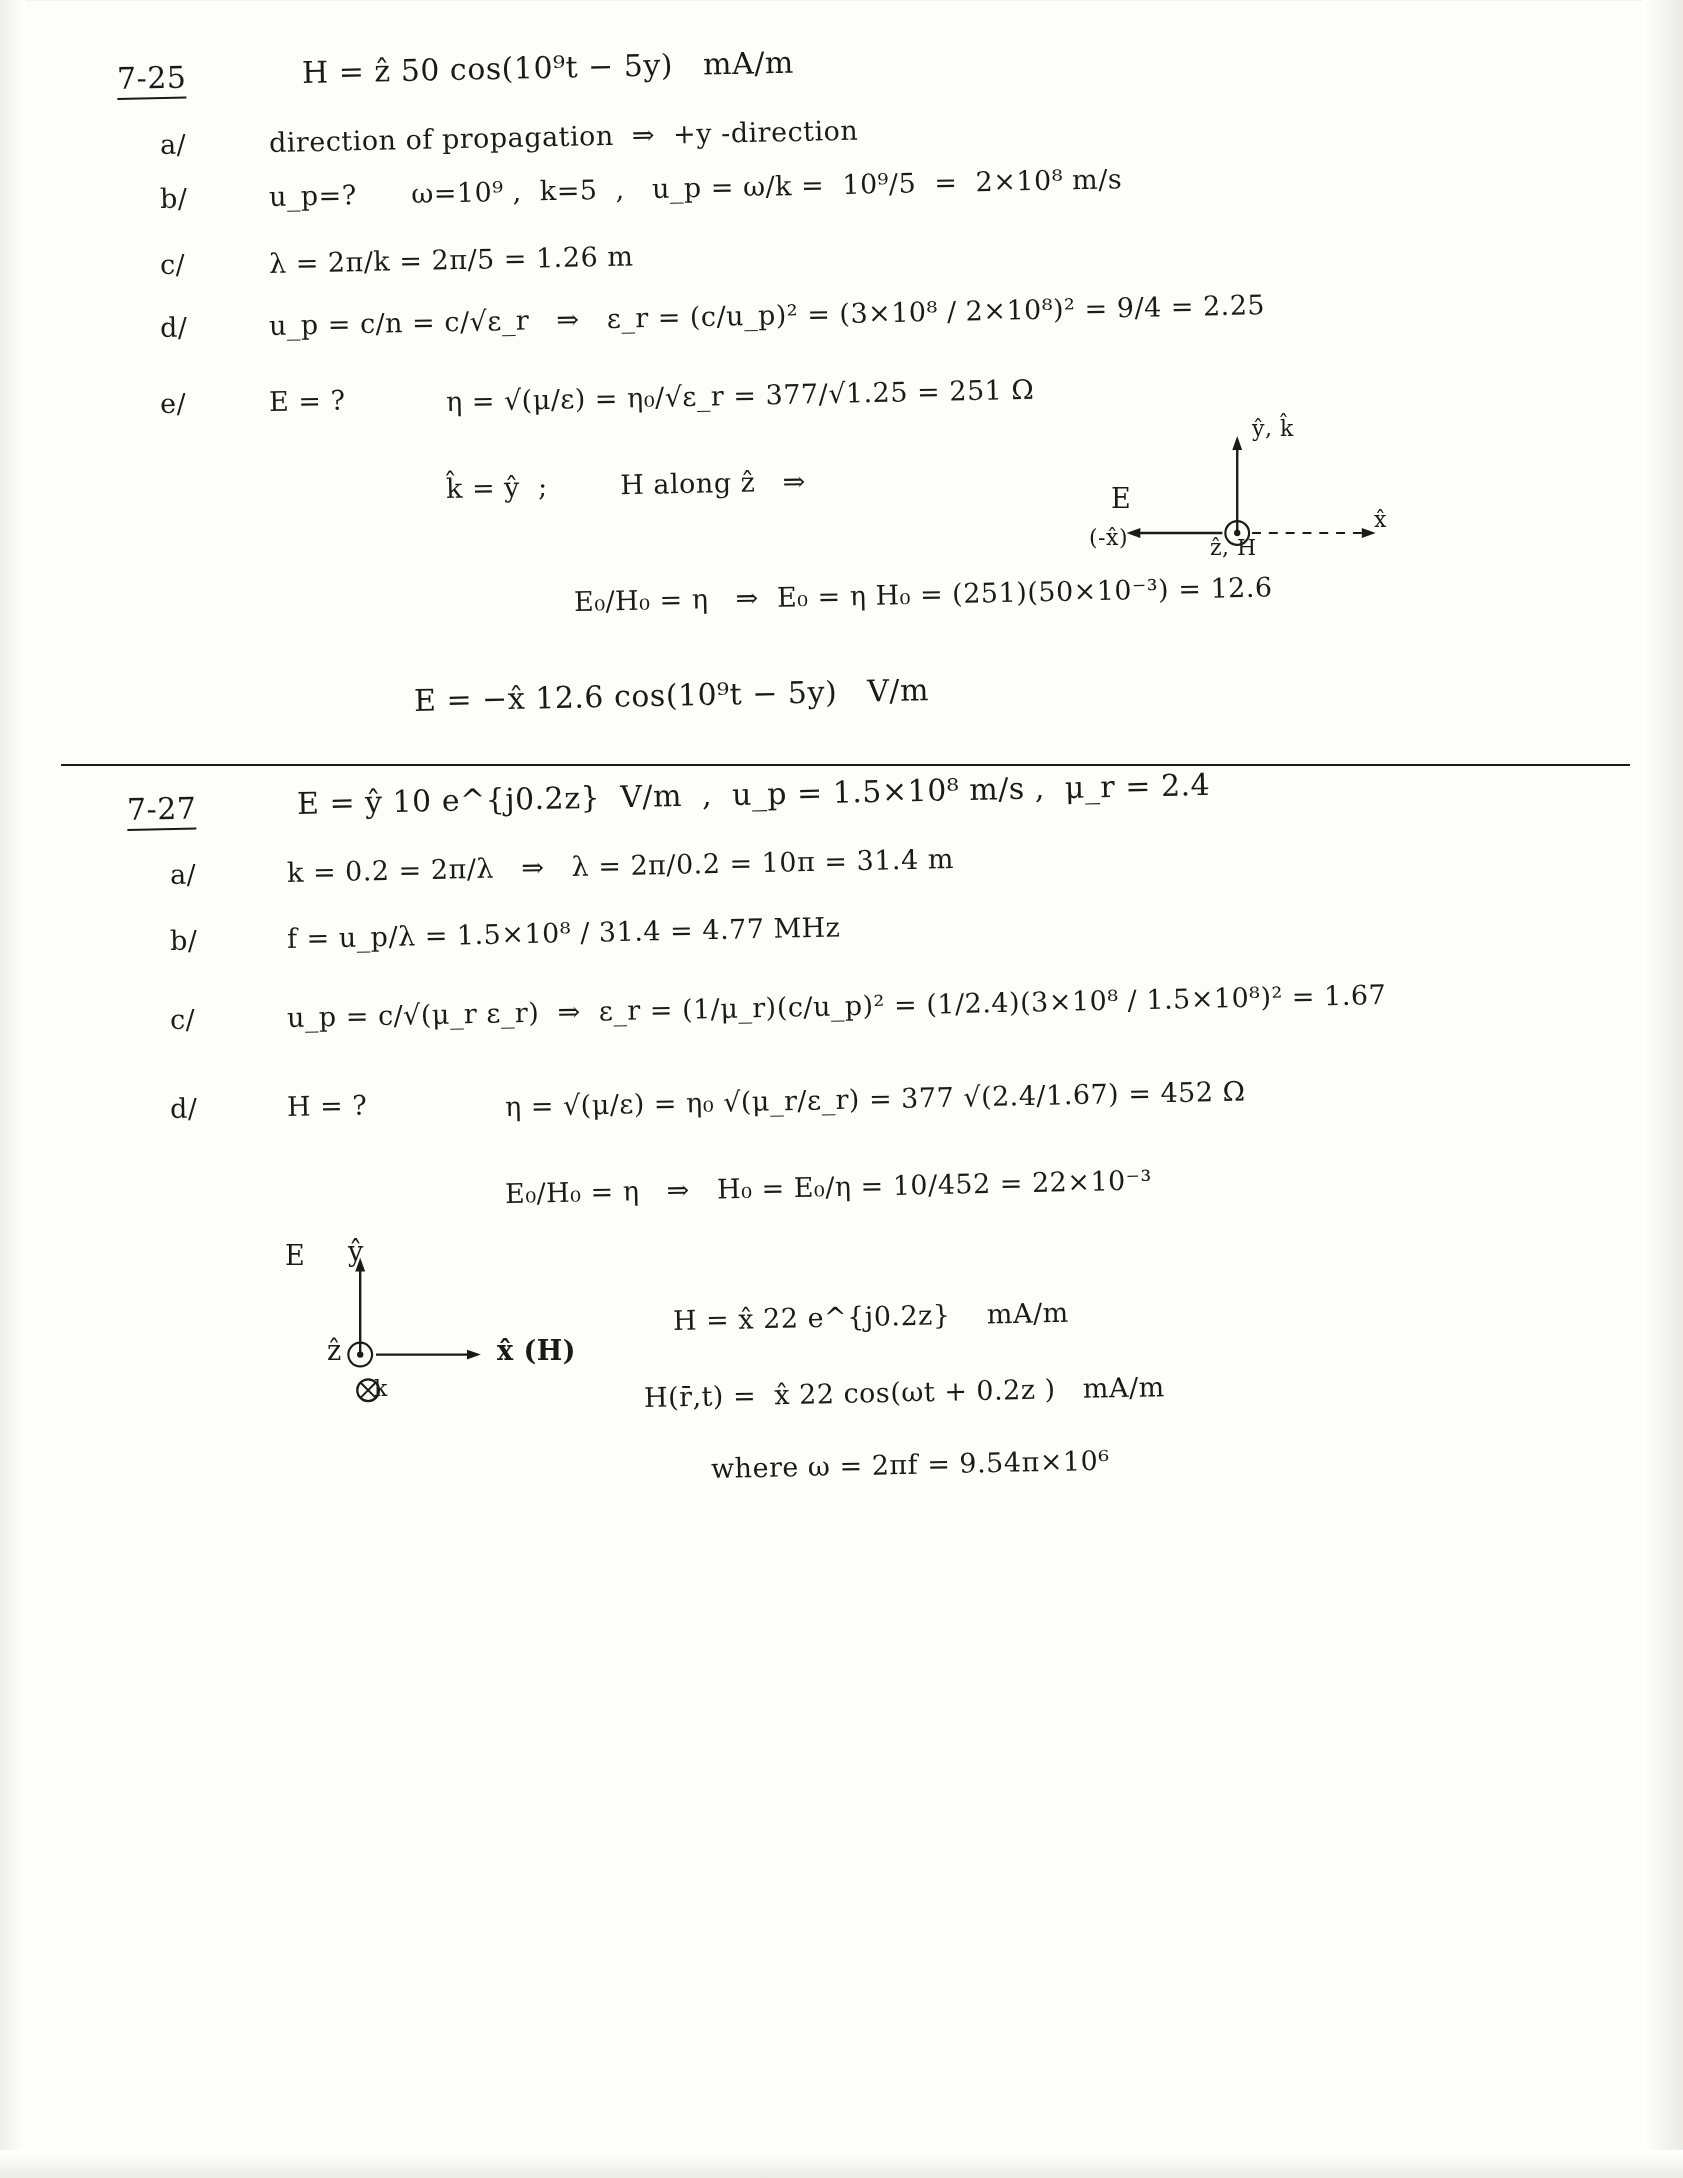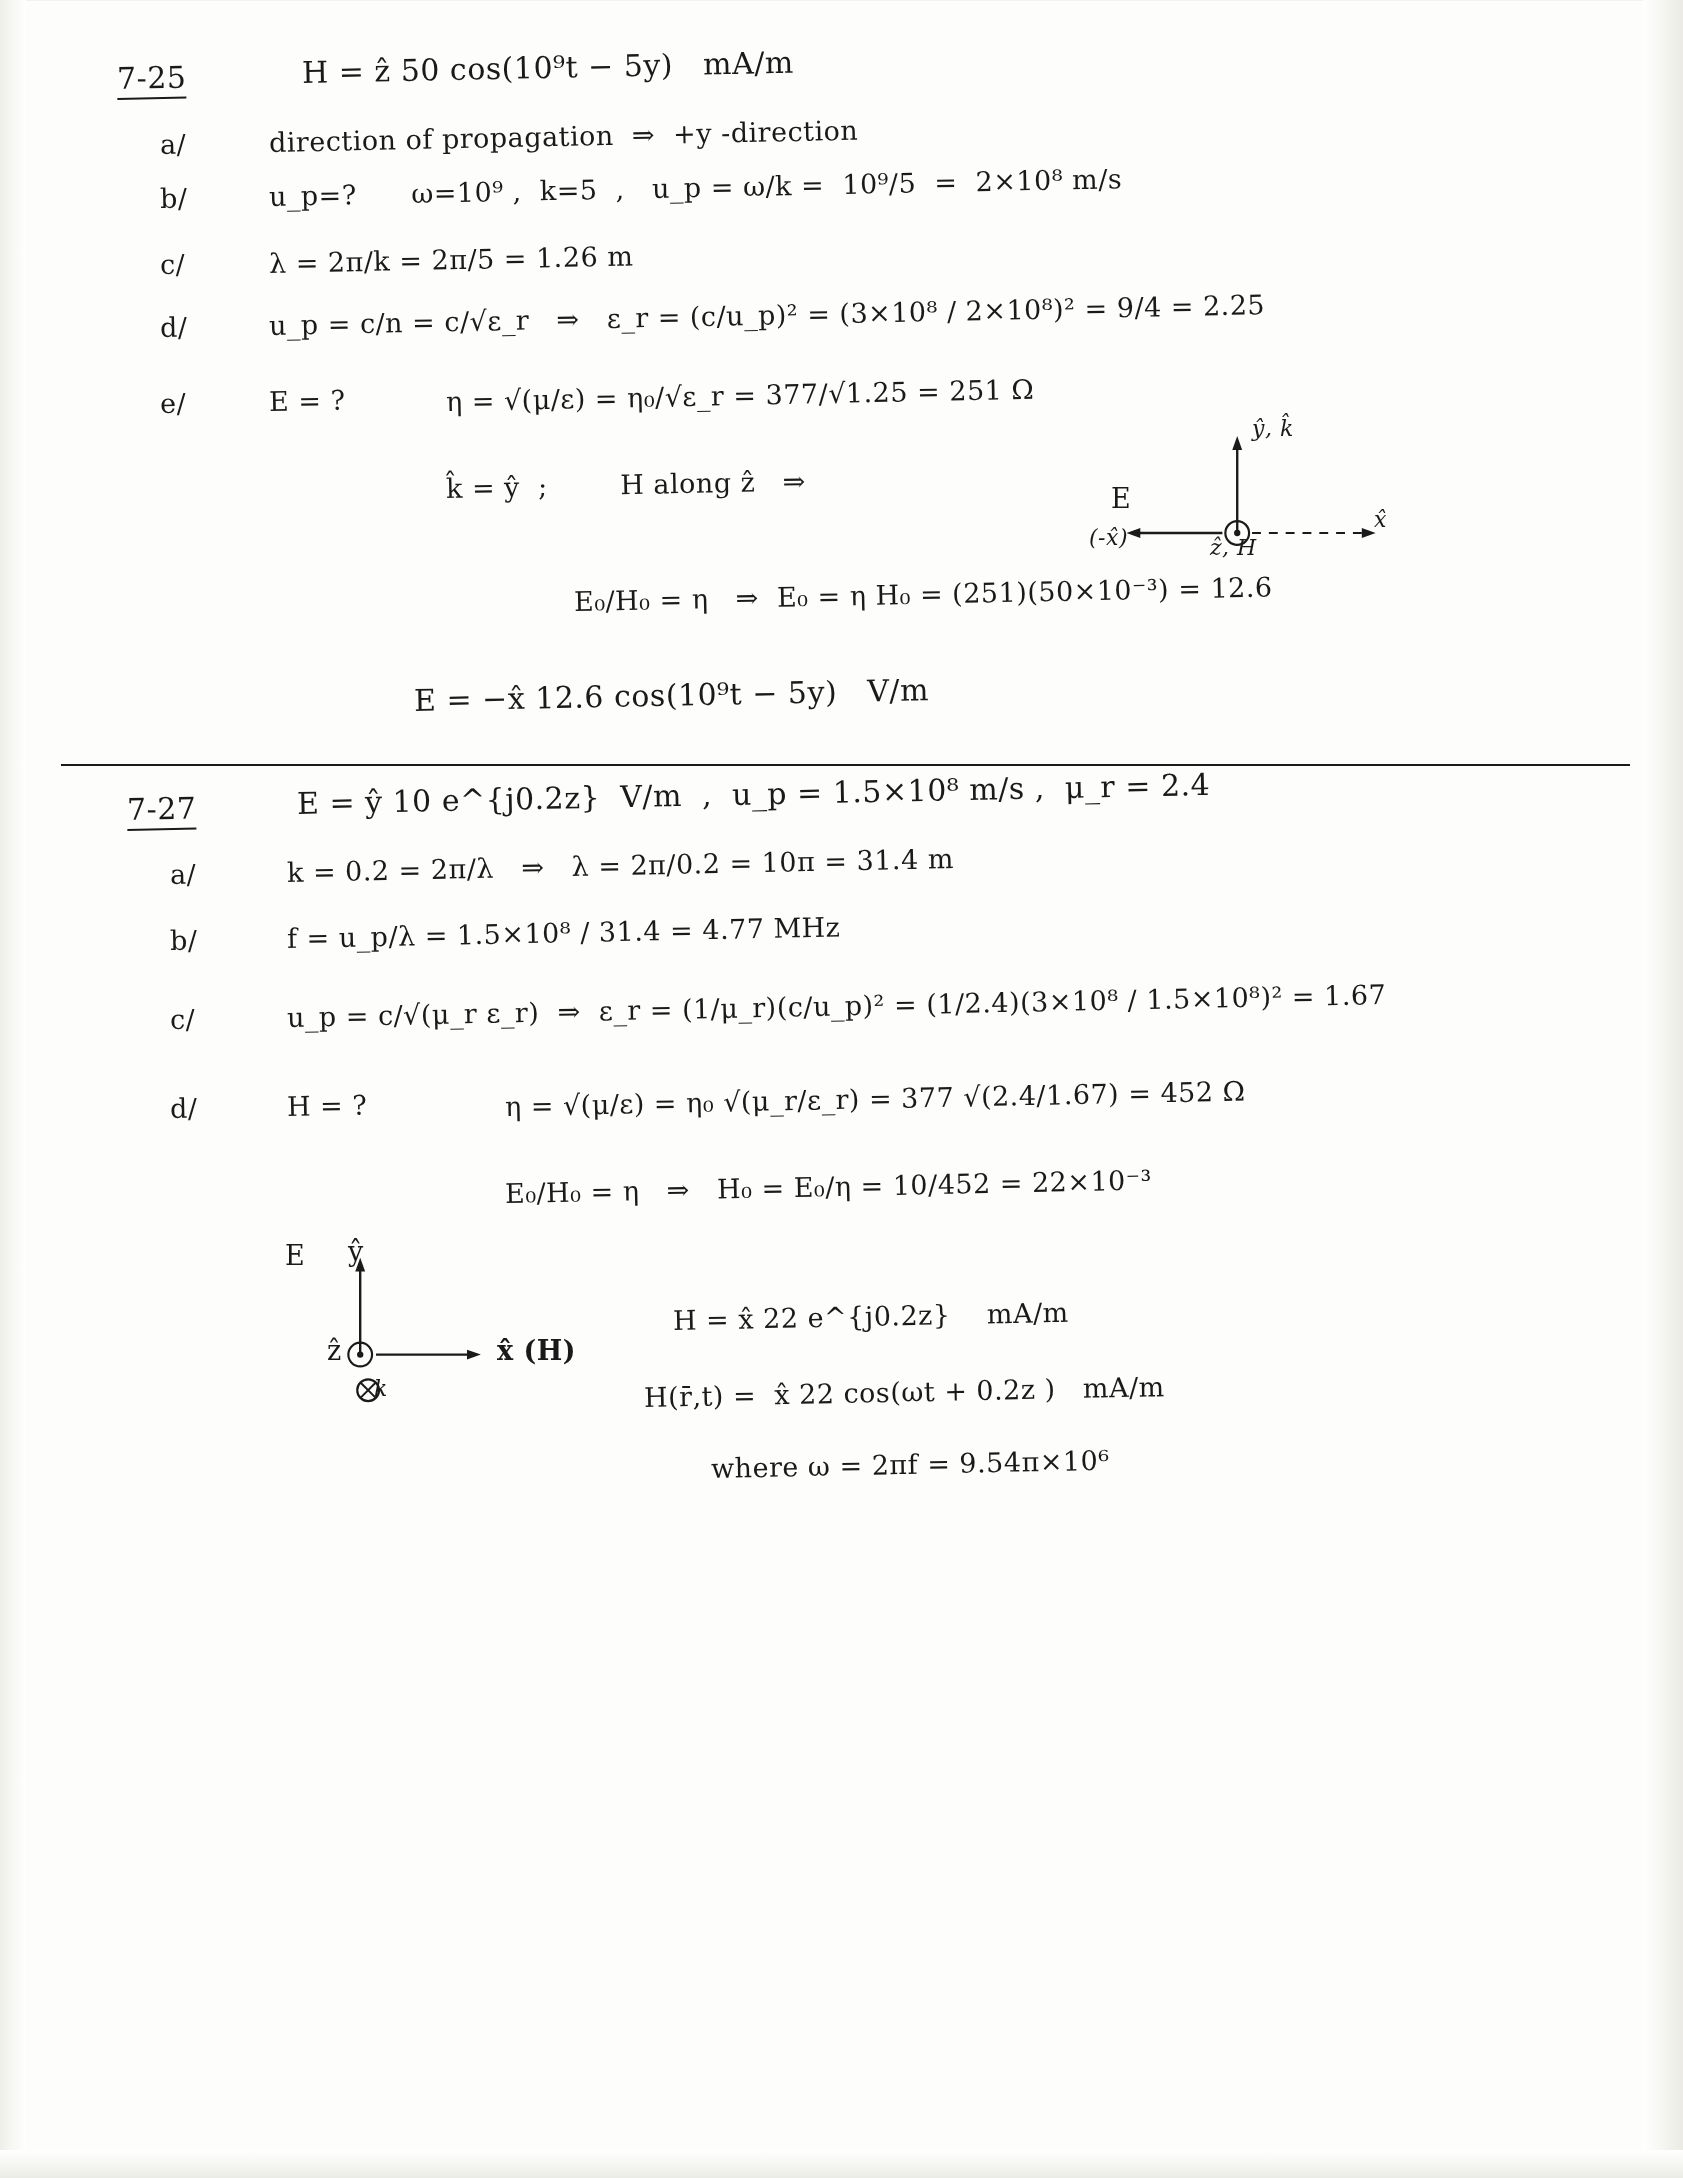--- a/index.html
+++ b/index.html
@@ -52,21 +52,21 @@
   .hw {
     position: absolute;
     font-family: "DejaVu Serif", serif;
     color: #1a1a1a;
     white-space: pre;
     transform-origin: left center;
     letter-spacing: 0.5px;
   }
   .sz-lg { font-size: 30px; }
   .sz-md { font-size: 27px; }
-  .sz-sm { font-size: 22px; font-style: italic; }
+  .sz-sm { font-size: 22px; }
 
   .slant { transform: rotate(-1.2deg); }
 
   .label-underline {
     border-bottom: 2px solid #1a1a1a;
     padding-bottom: 2px;
   }
 
   .divider {
     position: absolute;

